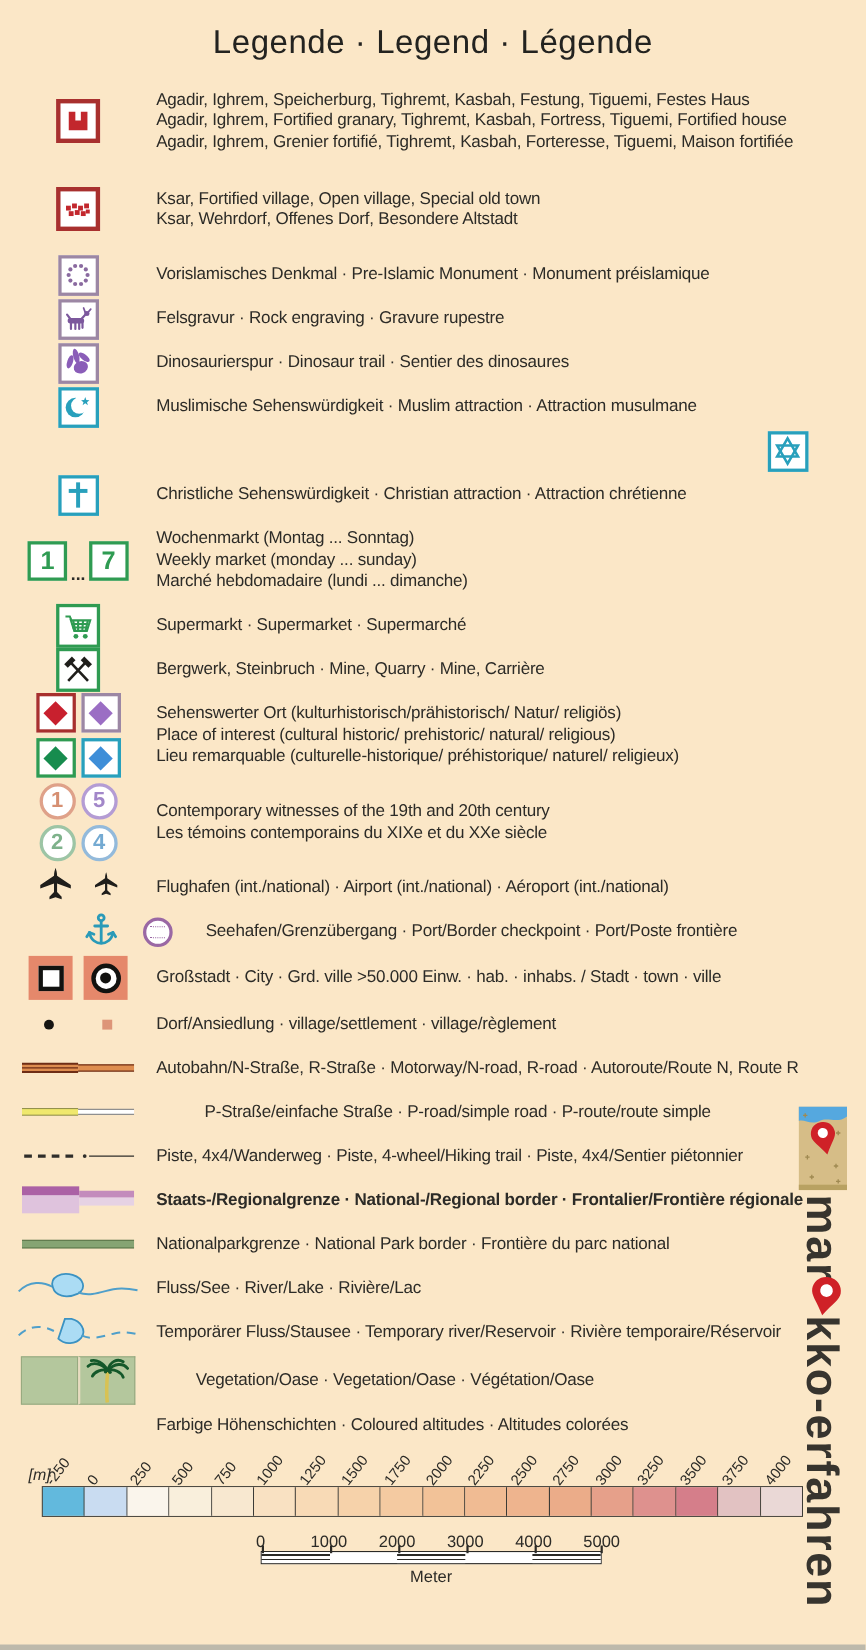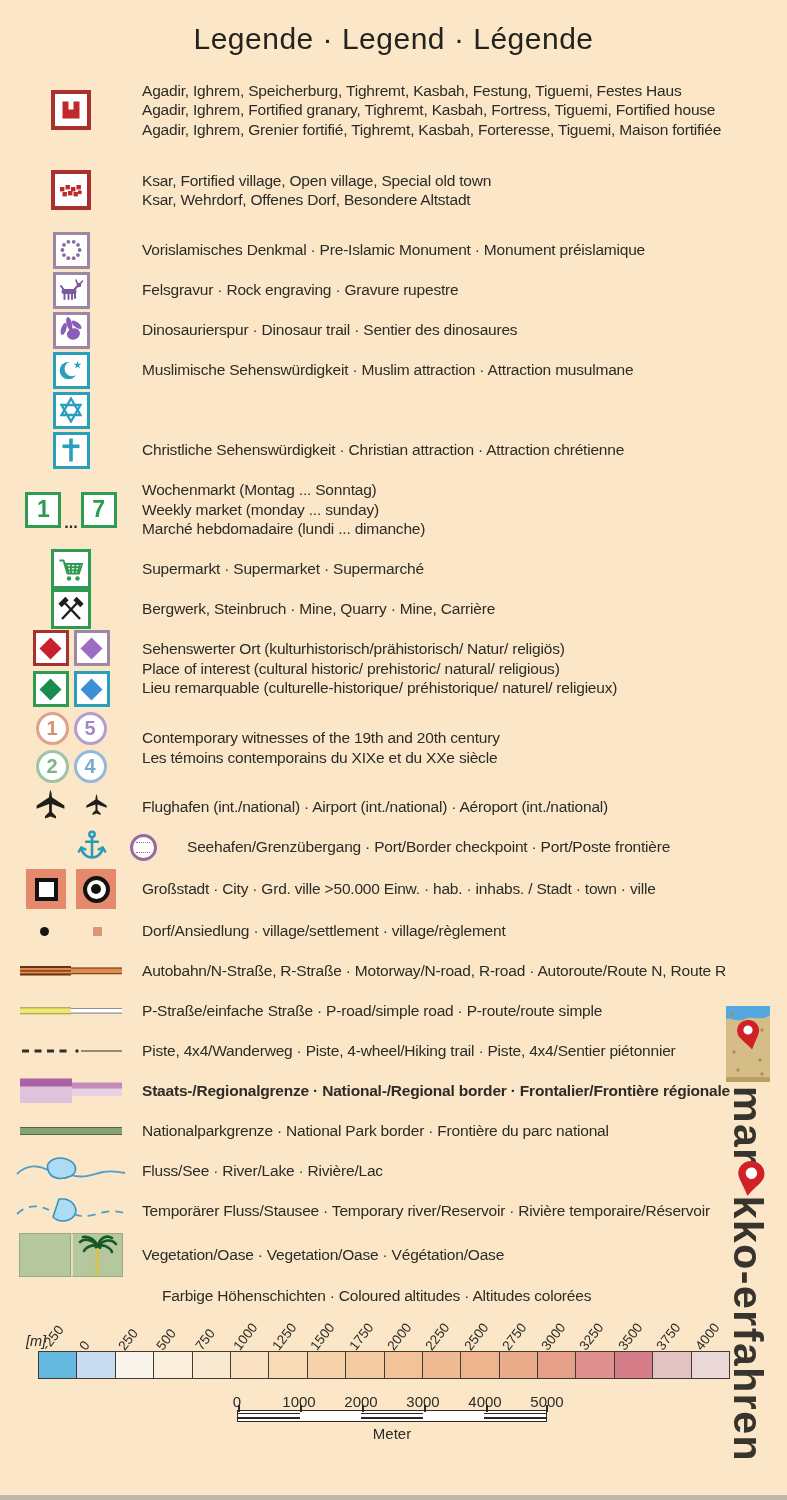--- a/index.html
+++ b/index.html
@@ -5,21 +5,21 @@
   html,body{margin:0;padding:0;}
   body{
     width:787px;height:1500px;position:relative;overflow:hidden;
     background:#fbe7c7;color:#2c2b27;
     font-family:"Liberation Sans",sans-serif;
   }
   .title{
     text-align:center;font-size:30px;font-weight:400;color:#232320;
     margin:0;padding:22px 0 14px 0;letter-spacing:.5px;
   }
-  .row{display:flex;align-items:center;}
+  .row{display:flex;align-items:center;justify-content:flex-end;}
   .icon-cell{flex:0 0 142px;display:flex;justify-content:center;align-items:center;}
   .text-cell{flex:1;font-size:15.5px;line-height:19.5px;letter-spacing:-.2px;padding-right:6px;}
   .frame{display:flex;align-items:center;justify-content:center;background:#fff;box-sizing:border-box;}
   .grid2{display:grid;grid-template-columns:auto auto;gap:5px;}
   .mrow{display:flex;align-items:flex-end;gap:3px;}
   .digit-sq{width:36px;height:36px;background:#fff;box-sizing:border-box;display:flex;align-items:center;justify-content:center;font-weight:700;font-size:23px;}
   .wit-circle{width:33px;height:33px;border-radius:50%;background:#fff;box-sizing:border-box;display:flex;align-items:center;justify-content:center;font-weight:700;font-size:20px;}
   
   .alt-zone{position:relative;margin-left:38px;width:692px;}
   .alt-ticks{position:relative;height:38px;}
@@ -372,21 +372,21 @@
       <g stroke="#6e2d15" stroke-width="1.1">
             <path d="M51 5 H102"></path>
             <path d="M51 10.8 H102"></path>
           </g>
         </svg>
       </div>
       <div class="text-cell">
         <div>Autobahn/N-Straße, R-Straße · Motorway/N-road, R-road · Autoroute/Route N, Route R</div>
       </div>
     </div>
-    <div class="row" style="height: 40px;">
+    <div class="row" style="height: 40px; gap: 44px;">
       <div class="icon-cell">
     <svg width="102" height="16" viewBox="0 0 102 16">
       <rect x="0" y="4.8" width="51" height="6" fill="#efe86d"></rect>
       <g stroke="#8a8a44" stroke-width="0.9">
             <path d="M0 4.8 H51"></path>
             <path d="M0 10.8 H51"></path>
           </g>
       <rect x="51" y="5.5" width="51" height="4.6" fill="#fff"></rect>
       <g stroke="#8f8f8f" stroke-width="1.2">
             <path d="M51 5.5 H102"></path>
@@ -454,21 +454,21 @@
     <svg width="112" height="38" viewBox="0 0 112 38">
       <path d="M2 22 C12 12 24 13 34 18" stroke="#4f9fca" stroke-width="1.8" fill="none" stroke-dasharray="8 6"></path>
       <path d="M44 7 L38 25 C44 31 54 30 59 24 C64 17 58 9 50 7 Z" fill="#abdcf4" stroke="#3b92c2" stroke-width="1.6"></path>
       <path d="M59 22 C70 27 80 22 90 20 C98 18.5 104 19.5 110 21" stroke="#4f9fca" stroke-width="1.8" fill="none" stroke-dasharray="8 6"></path>
         </svg>
       </div>
       <div class="text-cell">
         <div>Temporärer Fluss/Stausee · Temporary river/Reservoir · Rivière temporaire/Réservoir</div>
       </div>
     </div>
-    <div class="row" style="height: 48px;">
+    <div class="row" style="height: 48px; gap: 36px;">
       <div class="icon-cell">
     <span style="display:flex">
       <span style="width:52px;height:44px;background:#b4c79d;border:1px solid #98aa80;box-sizing:border-box;"></span>
       <span style="width:52px;height:44px;background:#b4c79d;border:1px solid #98aa80;border-left:2px solid #e8dcc0;box-sizing:border-box;display:flex;justify-content:center;">
         <svg width="48" height="42" viewBox="0 0 48 42">
           <path d="M24 12 C23 22 22.5 32 23.5 41" stroke="#d8c253" stroke-width="3.2" fill="none"></path>
           <g stroke="#14582a" stroke-width="2.6" fill="none" stroke-linecap="round">
             <path d="M24 12 C18 5 10 4 6 8"></path>
                 <path d="M24 12 C20 4 13 2 9 3"></path>
             <path d="M24 12 C26 3 33 1 38 4"></path>
@@ -479,21 +479,21 @@
           <circle cx="22" cy="13" r="1.6" fill="#14582a"></circle>
               <circle cx="26" cy="13.5" r="1.6" fill="#14582a"></circle>
             </svg>
       </span>
         </span>
       </div>
       <div class="text-cell">
         <div>Vegetation/Oase · Vegetation/Oase · Végétation/Oase</div>
       </div>
     </div>
-    <div class="row" style="height: 34px; padding-left: 20px;">
+    <div class="row" style="height: 34px;">
       <div class="icon-cell"></div>
       <div class="text-cell">
         <div>Farbige Höhenschichten · Coloured altitudes · Altitudes colorées</div>
       </div>
     </div>
   </div>
 
 <div class="alt-zone">
   <div class="alt-ticks" id="alt-ticks">
     <span class="alt-unit">[m]</span>

